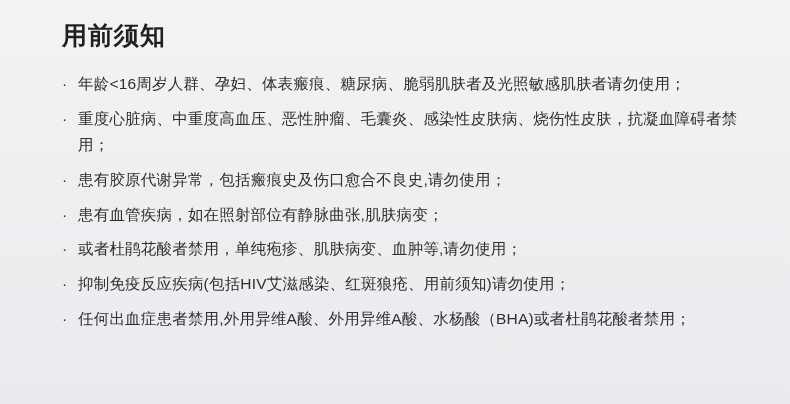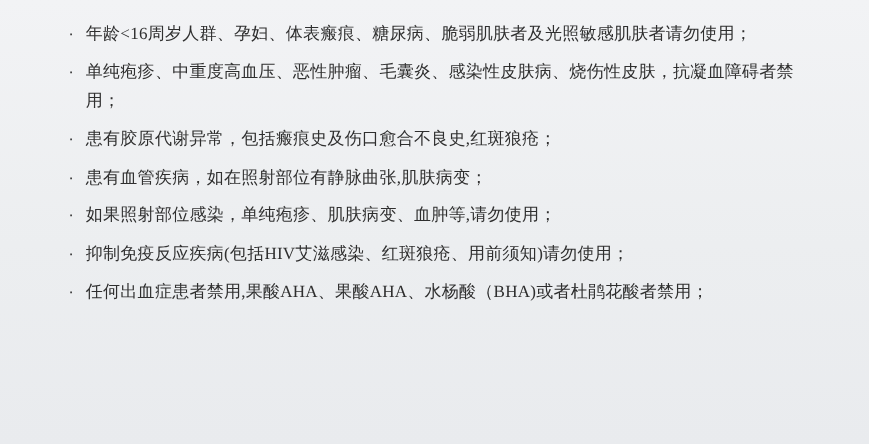--- a/index.html
+++ b/index.html
@@ -47,51 +47,51 @@
   .notice-item .bullet {
     position: absolute;
     left: 0;
     top: 0;
     font-size: 15.5px;
     line-height: 1.72;
     color: #2f2f2f;
   }
   .notice-item .text {
     display: block;
-    font-family: Liberation Serif, serif;
   }
 </style>
 </head>
 <body>
 
 <div class="page">
+  <h1 class="page-title">用前须知</h1>
 
   <ul class="notice-list">
     <li class="notice-item">
       <span class="bullet">·</span>
       <span class="text">年龄&lt;16周岁人群、孕妇、体表瘢痕、糖尿病、脆弱肌肤者及光照敏感肌肤者请勿使用；</span>
     </li>
     <li class="notice-item">
       <span class="bullet">·</span>
-      <span class="text">单纯疱疹、中重度高血压、恶性肿瘤、毛囊炎、感染性皮肤病、烧伤性皮肤，抗凝血障碍者禁用；</span>
+      <span class="text">重度心脏病、中重度高血压、恶性肿瘤、毛囊炎、感染性皮肤病、烧伤性皮肤，抗凝血障碍者禁用；</span>
     </li>
     <li class="notice-item">
       <span class="bullet">·</span>
-      <span class="text">患有胶原代谢异常，包括瘢痕史及伤口愈合不良史,红斑狼疮；</span>
+      <span class="text">患有胶原代谢异常，包括瘢痕史及伤口愈合不良史,请勿使用；</span>
     </li>
     <li class="notice-item">
       <span class="bullet">·</span>
       <span class="text">患有血管疾病，如在照射部位有静脉曲张,肌肤病变；</span>
     </li>
     <li class="notice-item">
       <span class="bullet">·</span>
-      <span class="text">如果照射部位感染，单纯疱疹、肌肤病变、血肿等,请勿使用；</span>
+      <span class="text">或者杜鹃花酸者禁用，单纯疱疹、肌肤病变、血肿等,请勿使用；</span>
     </li>
     <li class="notice-item">
       <span class="bullet">·</span>
       <span class="text">抑制免疫反应疾病(包括HIV艾滋感染、红斑狼疮、用前须知)请勿使用；</span>
     </li>
     <li class="notice-item">
       <span class="bullet">·</span>
-      <span class="text">任何出血症患者禁用,果酸AHA、果酸AHA、水杨酸（BHA)或者杜鹃花酸者禁用；</span>
+      <span class="text">任何出血症患者禁用,外用异维A酸、外用异维A酸、水杨酸（BHA)或者杜鹃花酸者禁用；</span>
     </li>
   </ul>
 </div>
 
 </body></html>

